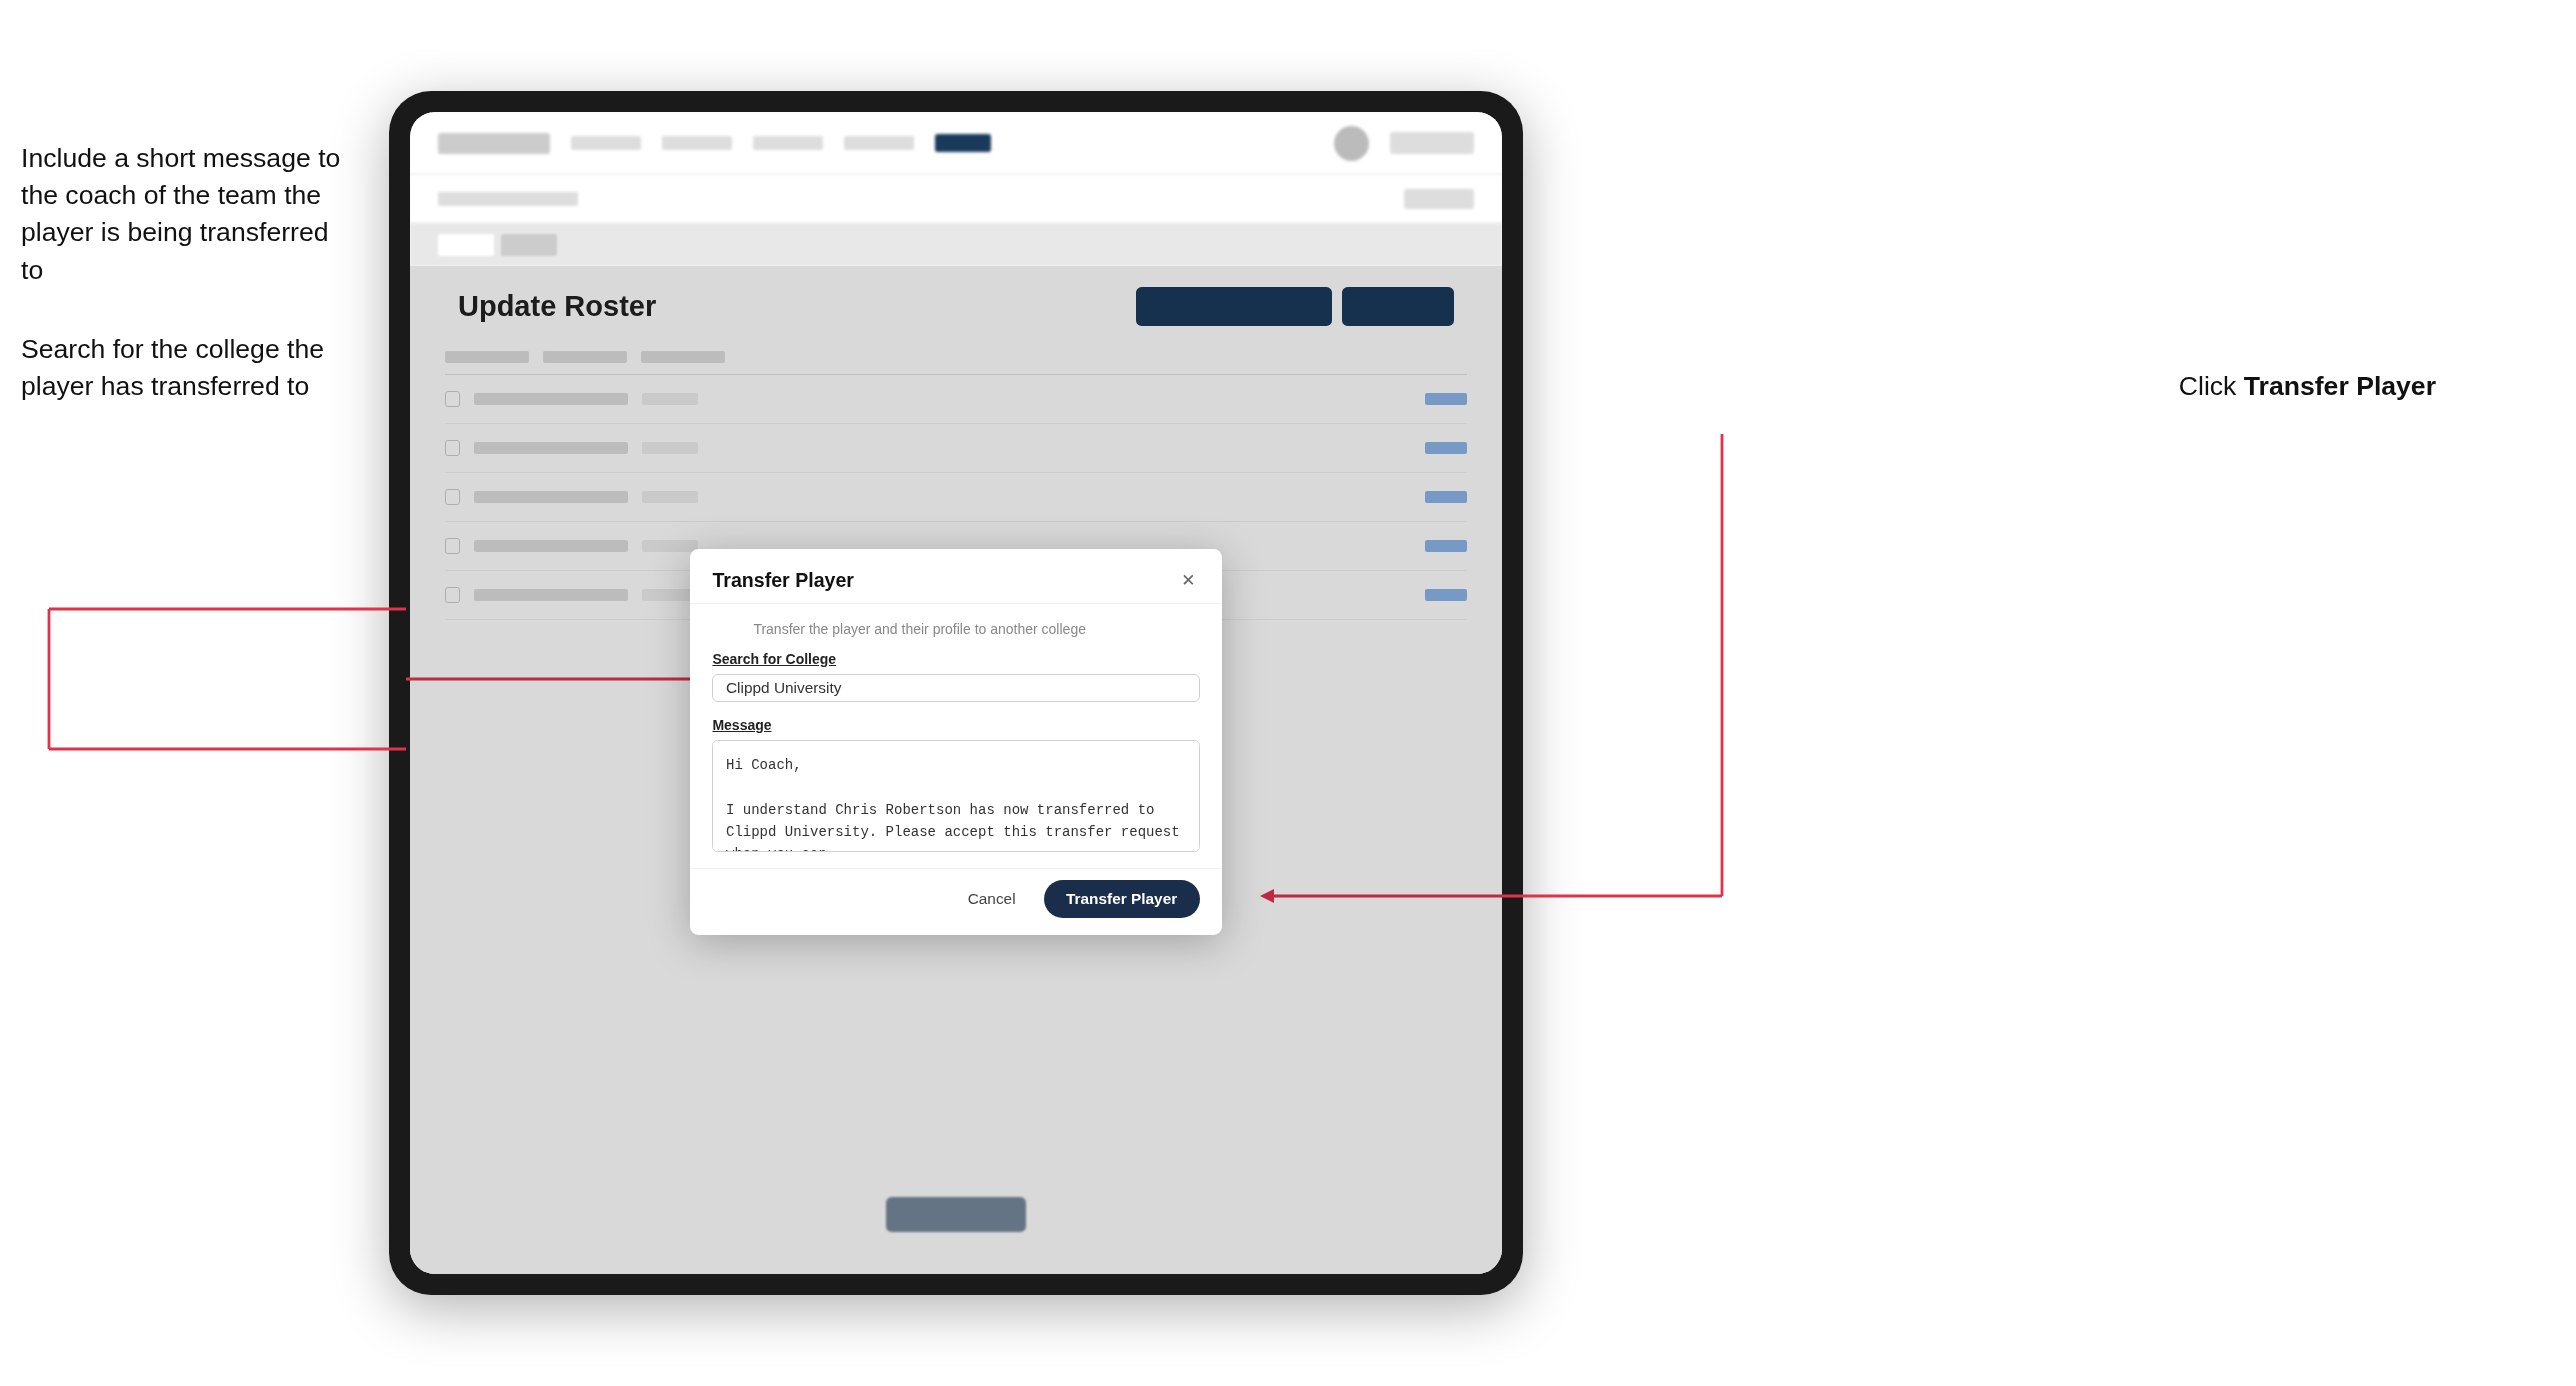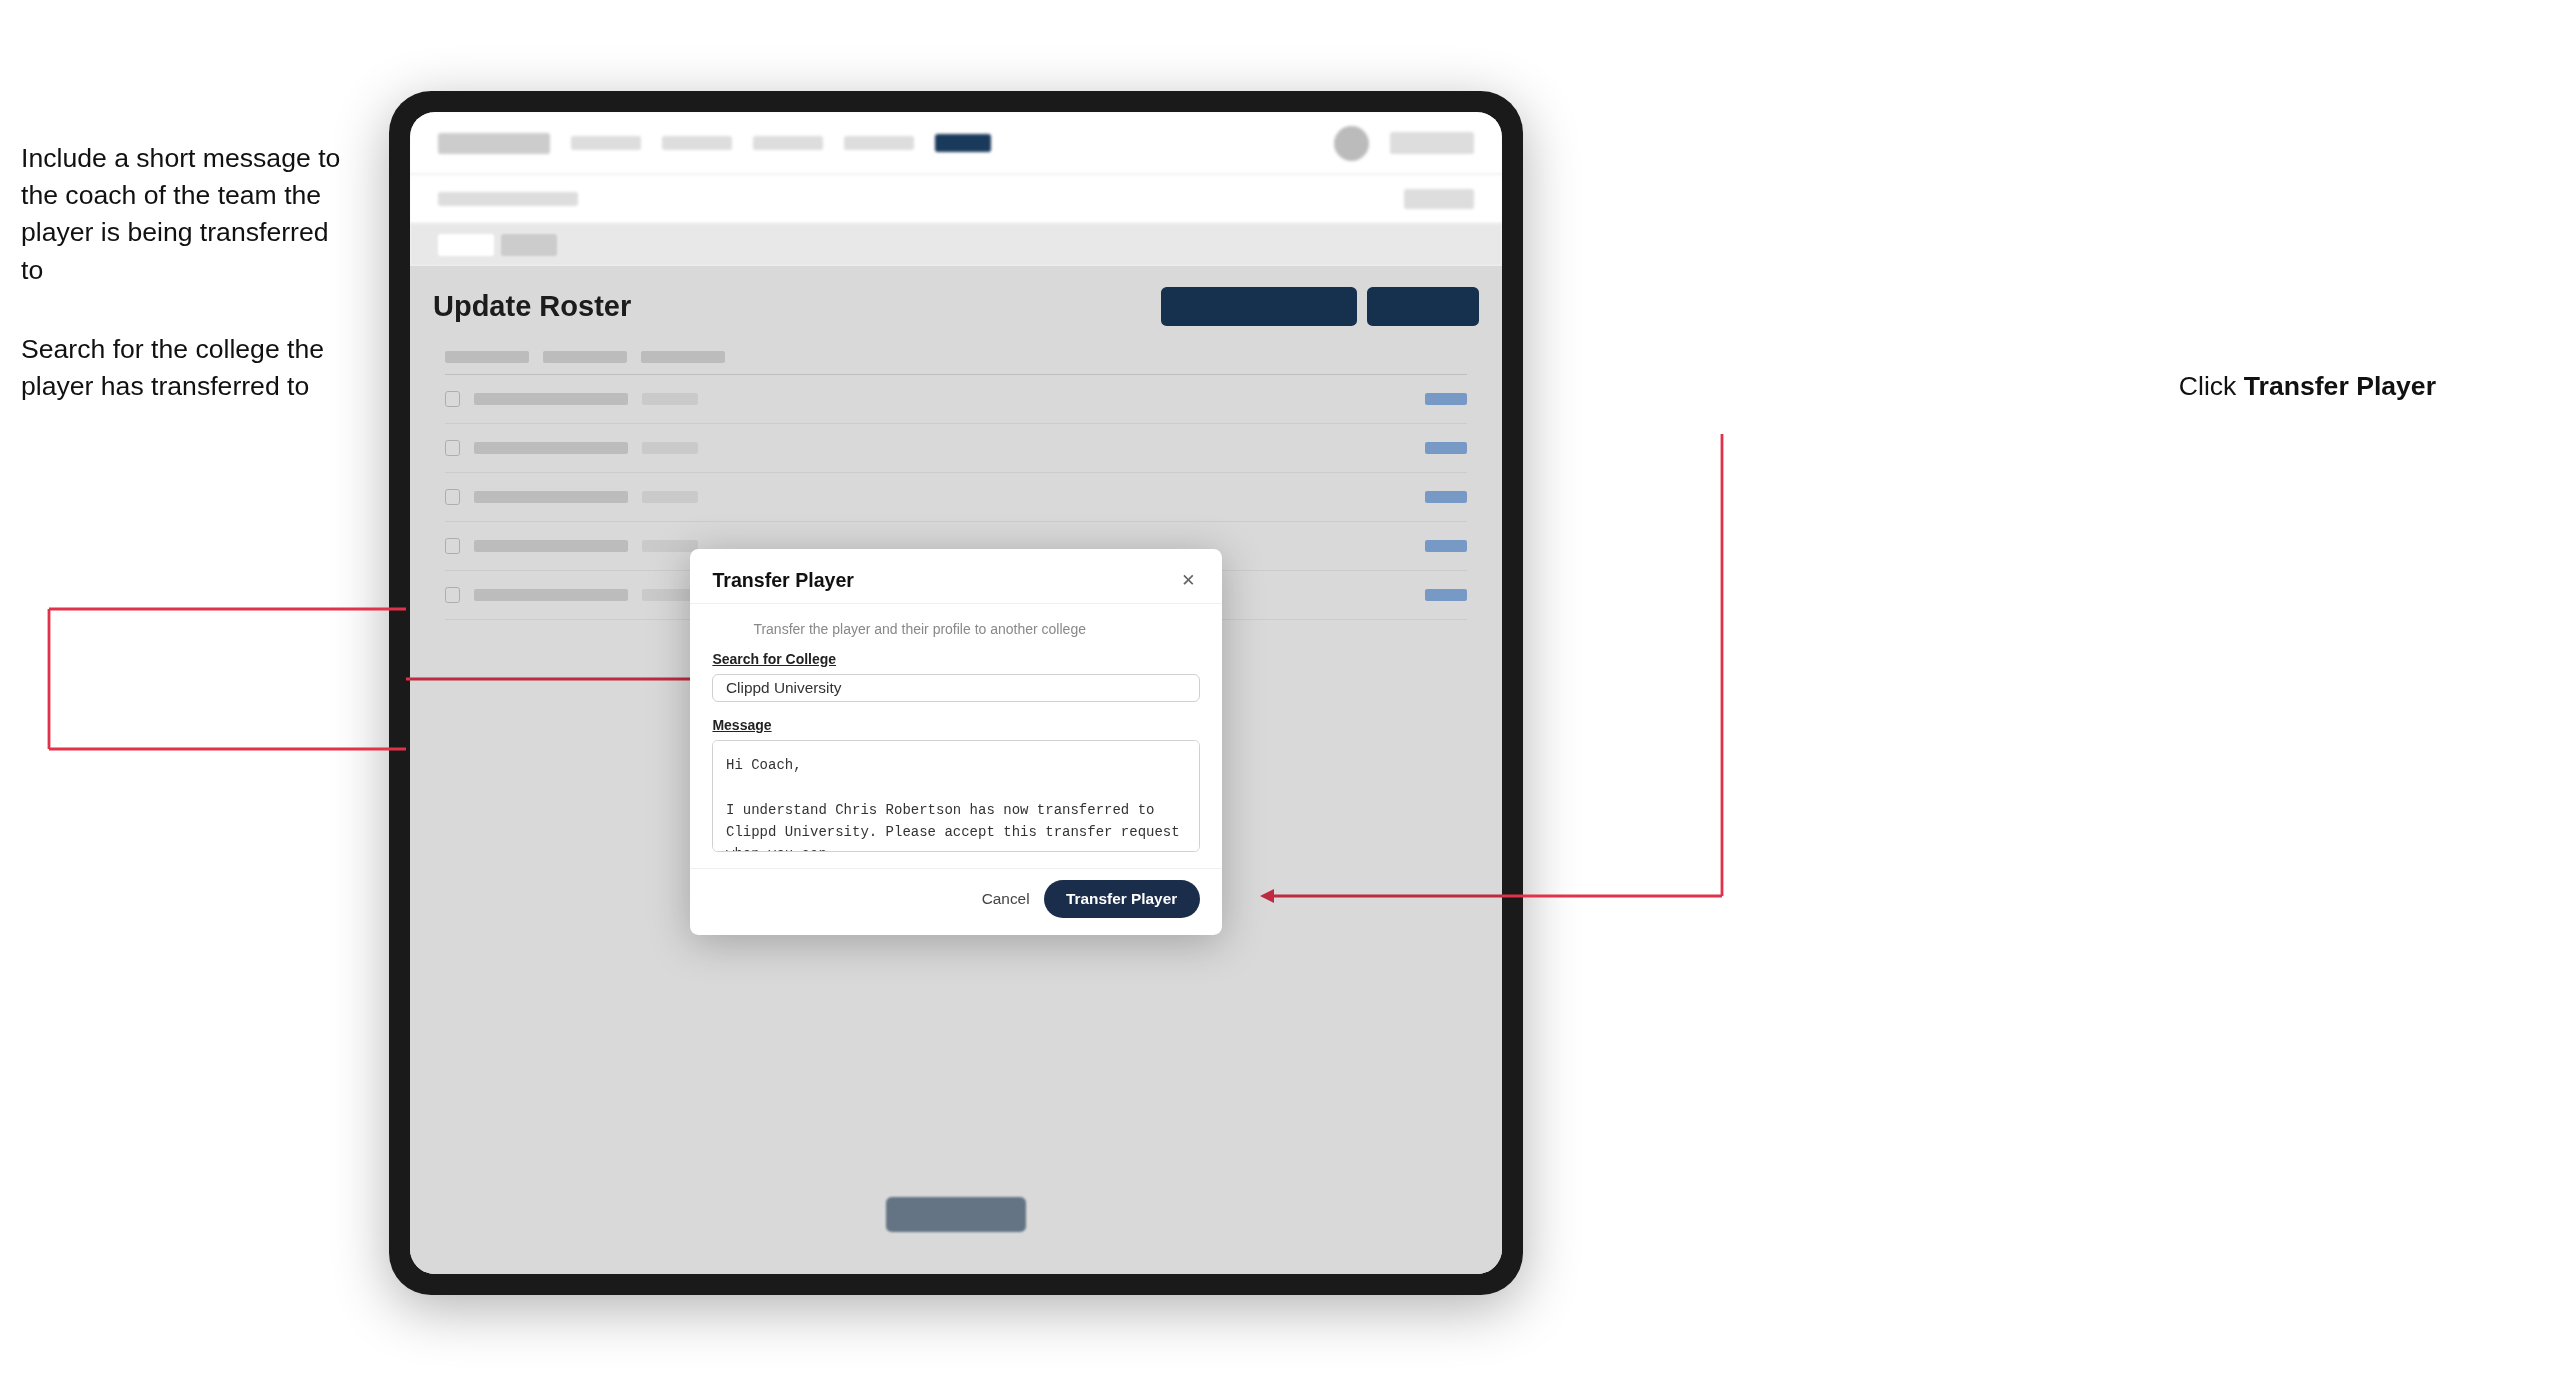--- a/index.html
+++ b/index.html
@@ -177,21 +177,21 @@
     
     .main-content {
       flex: 1;
       background: #fff;
       position: relative;
       overflow: hidden;
     }
 
     
     .update-roster-header {
-      padding: 21px 23px 14px;
+      padding: 21px 48px 14px;
       display: flex;
       align-items: center;
       justify-content: space-between;
       filter: blur(0.7px);
     }
 
     .update-roster-title {
       font-size: 29px;
       font-weight: 700;
       color: #222;
@@ -387,20 +387,21 @@
       resize: none;
       outline: none;
       font-family: Liberation Mono, monospace;
       line-height: 1.6;
     }
 
     .modal-footer {
       display: flex;
       align-items: center;
       justify-content: flex-end;
+      gap: 14px;
       padding: 11.2px 22.4px 17px;
       border-top: 0.7px solid #f0f0f0;
     }
 
     .btn-cancel {
       background: none;
       border: none;
       font-size: 15.4px;
       color: #444;
       cursor: pointer;

